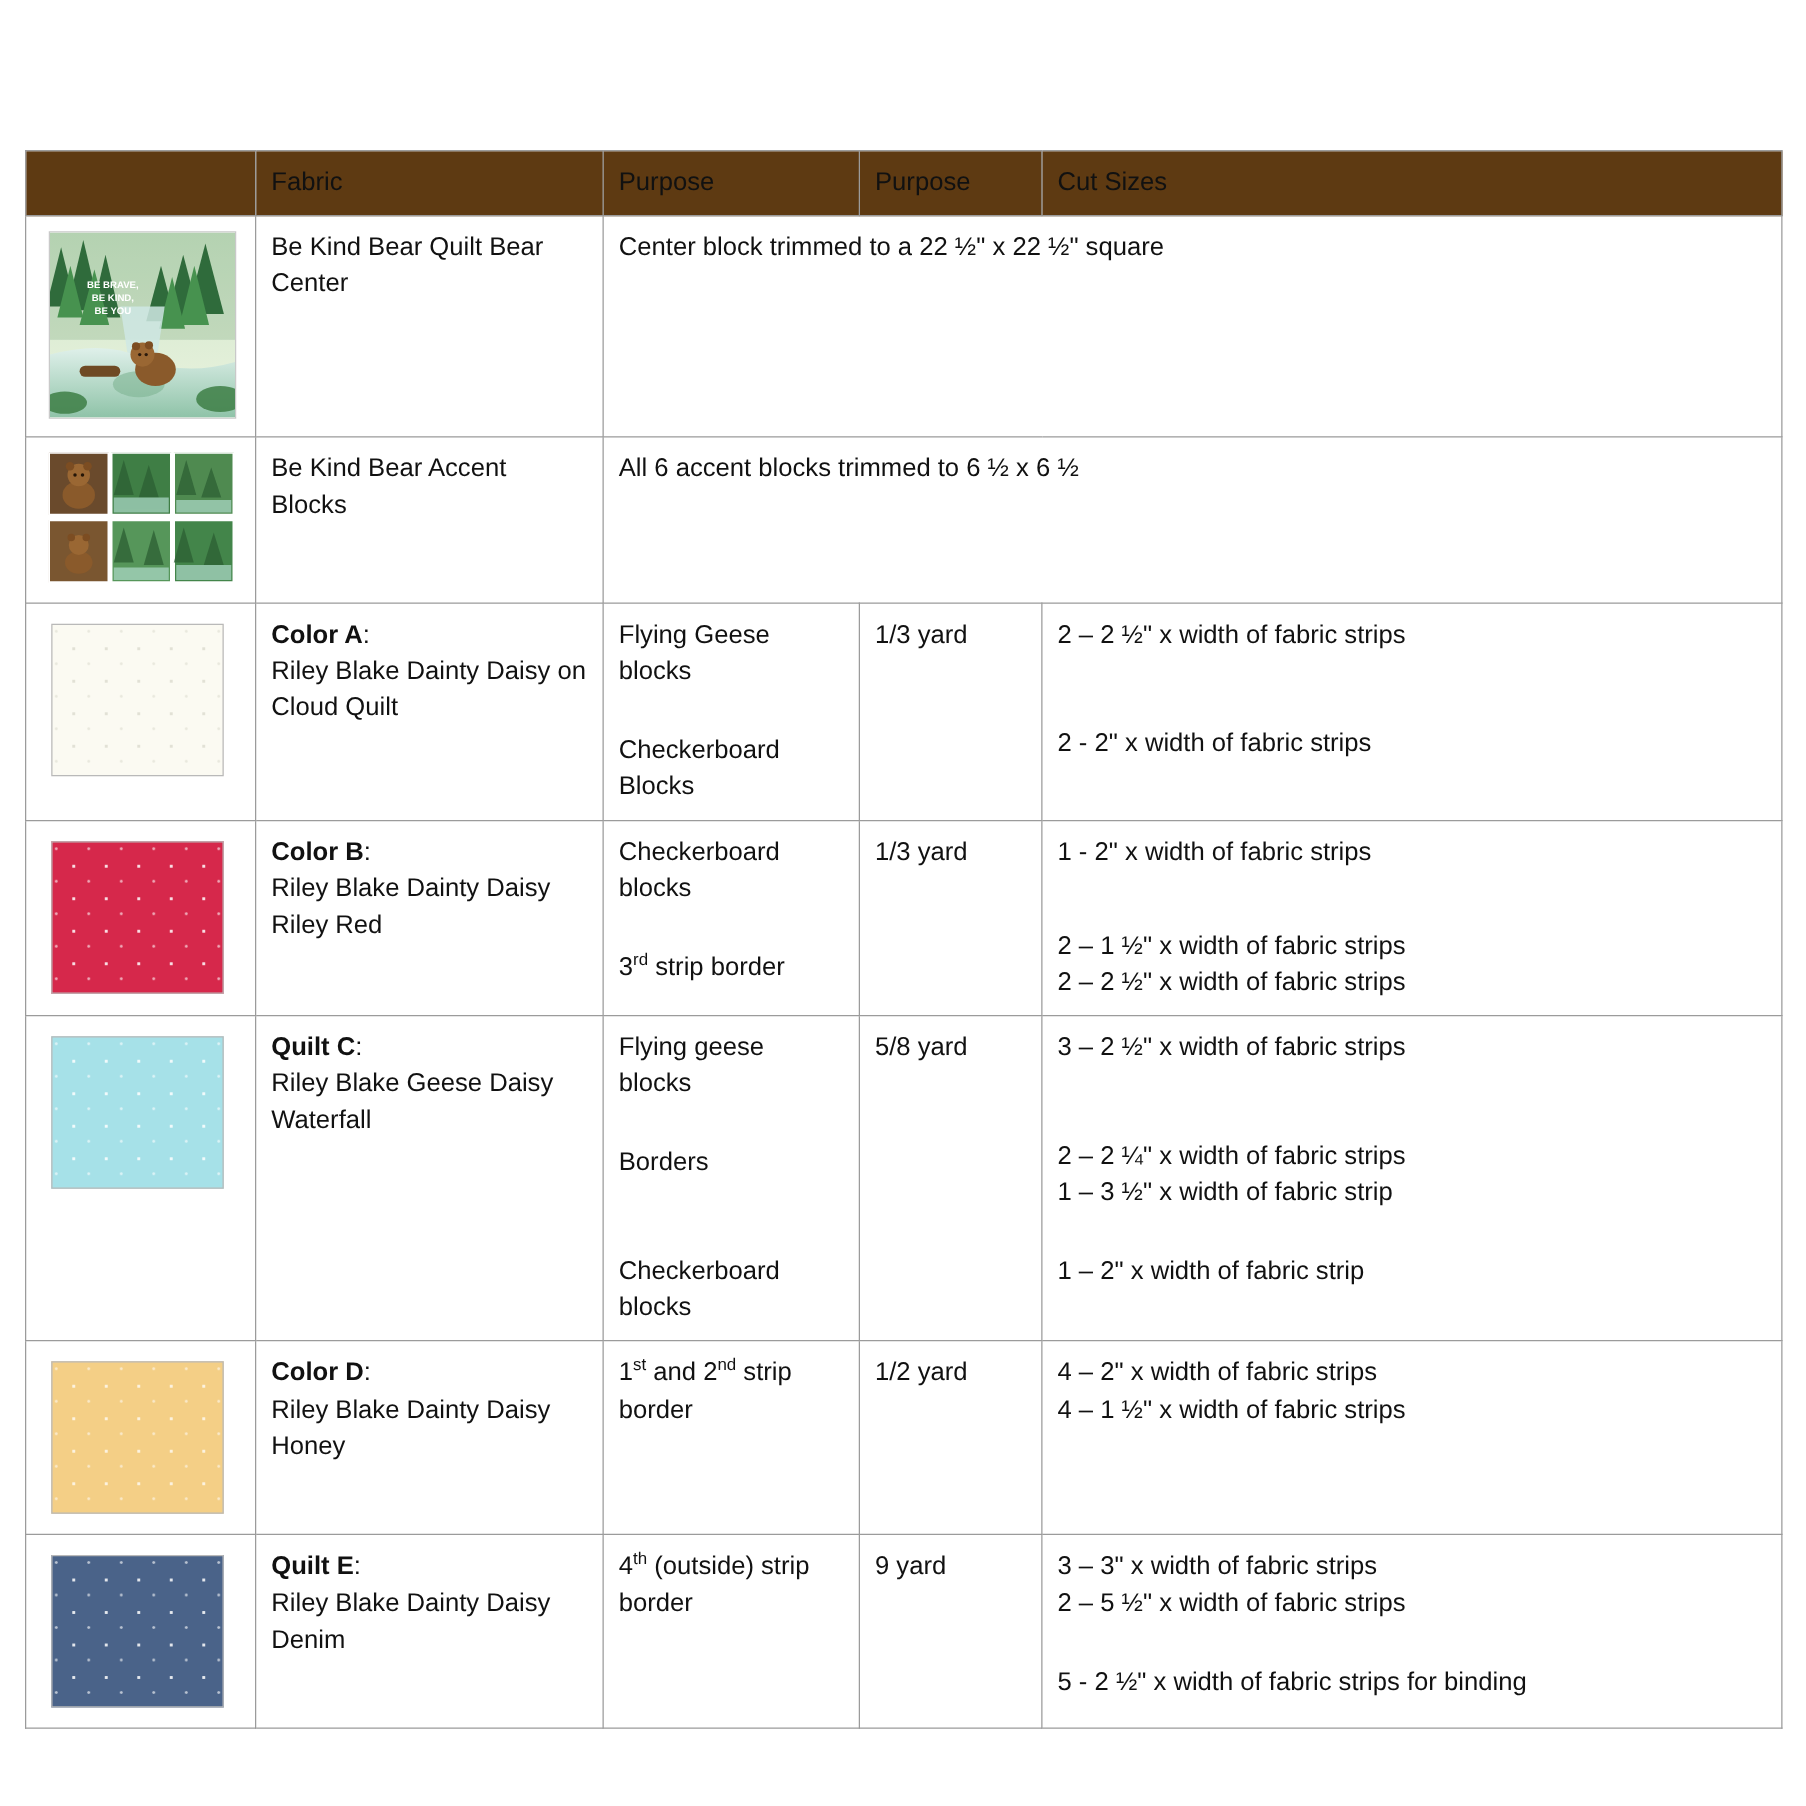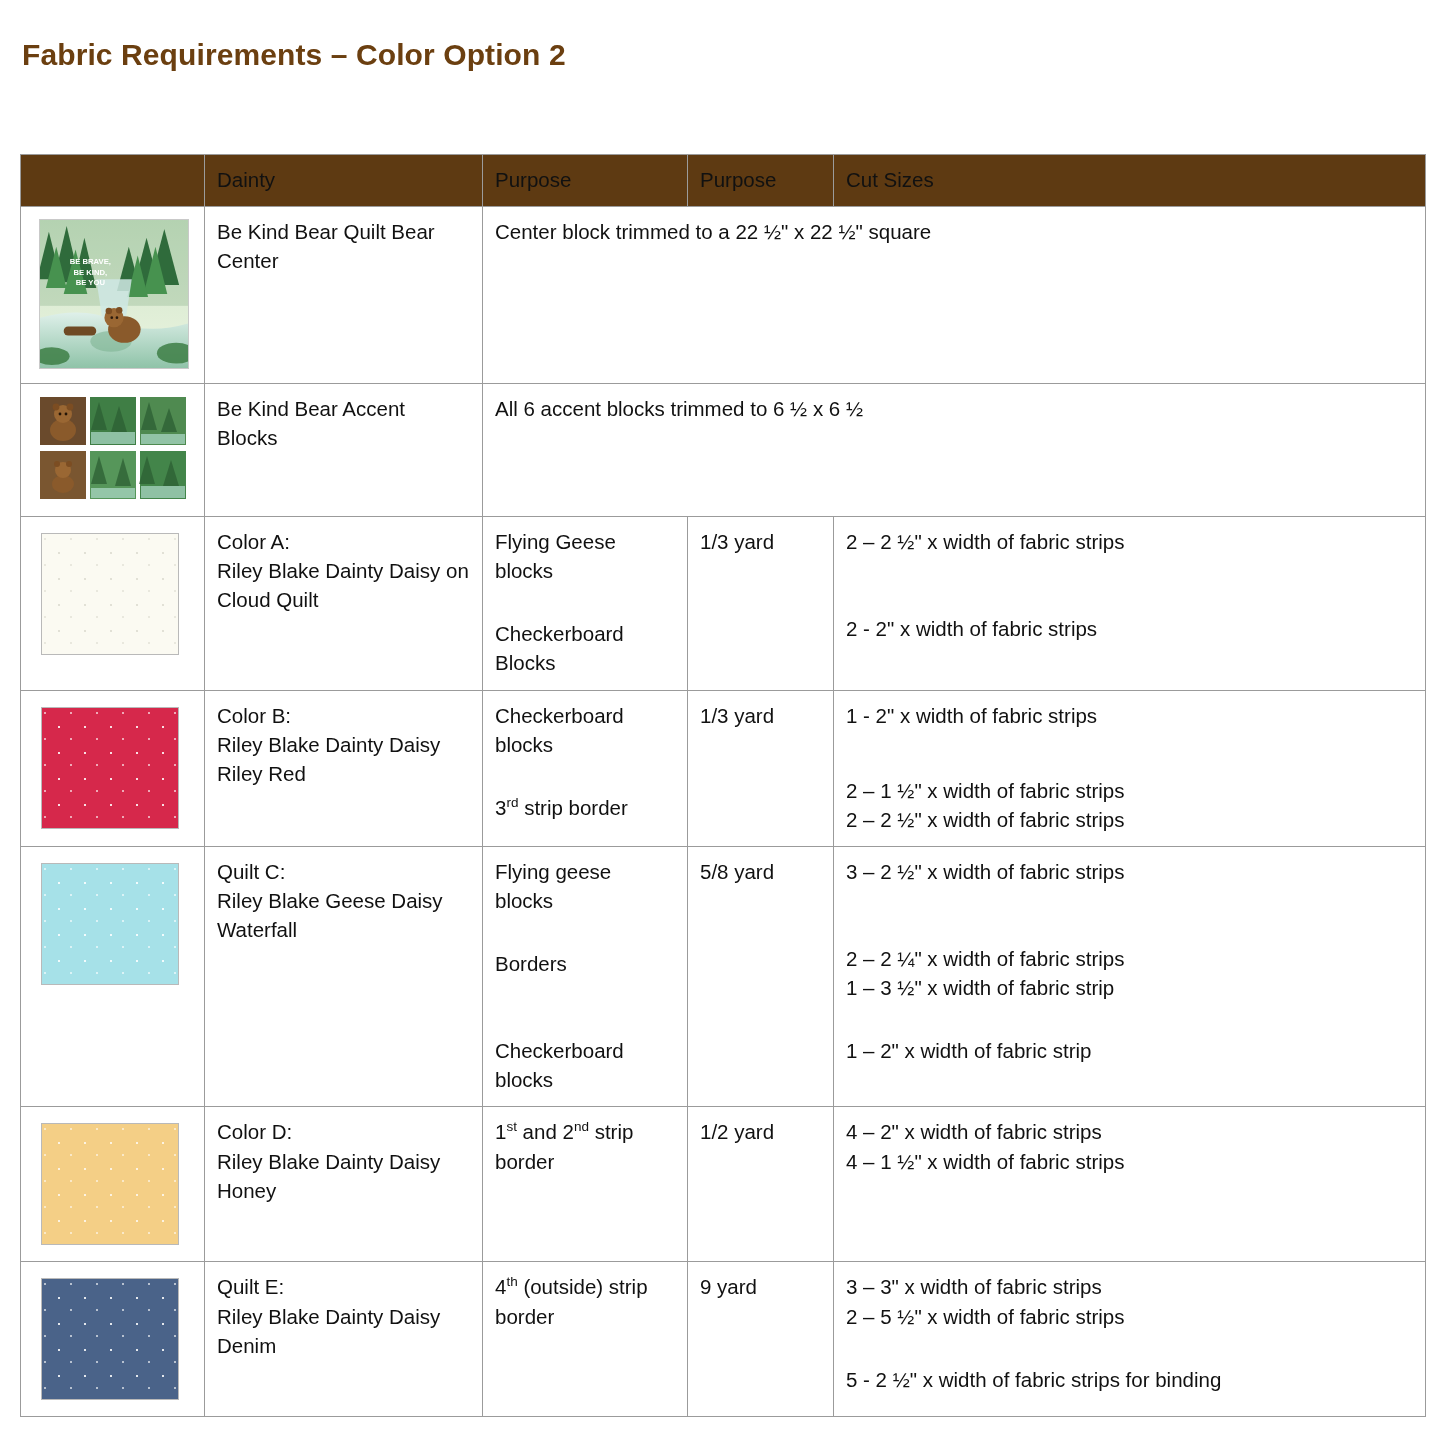--- a/index.html
+++ b/index.html
@@ -102,47 +102,46 @@
     box-sizing: border-box;
     display: block;
   }
   .accent-img {
     width: 152px;
     height: 106px;
     margin: 2px 0 2px 6px;
     display: block;
   }
 
-  .fabric-label { font-weight: normal; }
+  .fabric-label { font-weight: bold; }
   sup { font-size: 0.66em; vertical-align: super; line-height: 0; }
 
   .cell-lines p { margin: 0; }
   .gap-md { height: 34px; }
   .gap-lg { height: 46px; }
   .gap-xl { height: 58px; }
 </style>
 </head>
 <body>
 
 <div class="page">
 
-  <h1 class="doc-title">Fabric Requirements – Color Option 2</h1>
 
   <table class="fabric-table">
     <colgroup>
       <col class="col-swatch">
         <col class="col-fabric">
         <col class="col-purpose">
         <col class="col-yardage">
         <col class="col-cut">
     </colgroup>
     <thead>
       <tr>
         <th></th>
-        <th>Dainty</th>
+        <th>Fabric</th>
         <th>Purpose</th>
         <th>Purpose</th>
         <th>Cut Sizes</th>
       </tr>
     </thead>
     <tbody>
 
       <tr>
         <td class="swatch-cell">
           <svg class="panel-img" viewBox="0 0 100 100">

